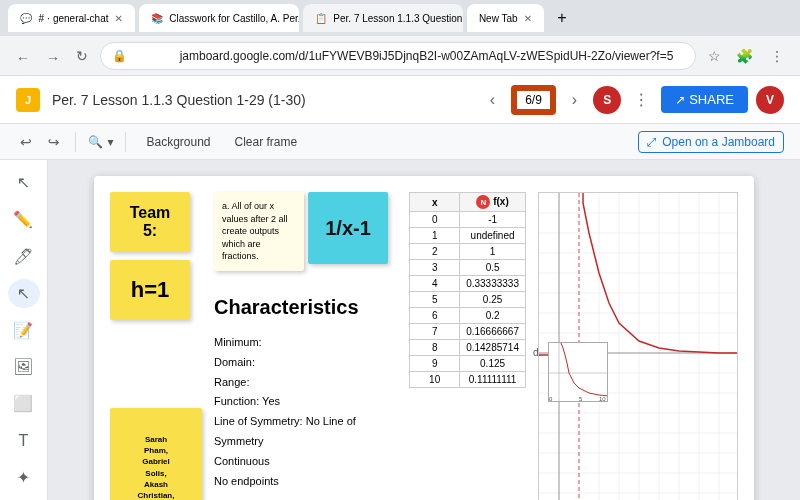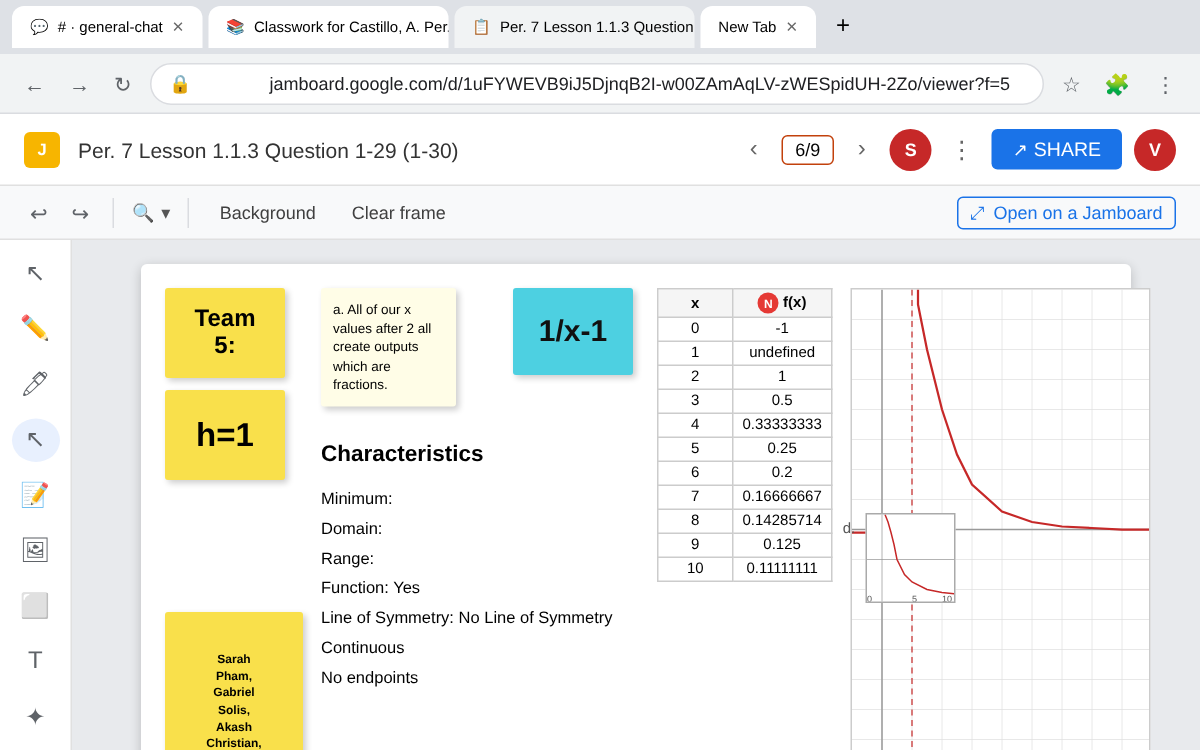--- a/index.html
+++ b/index.html
@@ -13,21 +13,21 @@
     .tab-new { width: 28px; height: 28px; display: flex; align-items: center; justify-content: center; font-size: 16px; cursor: pointer; }
     .browser-controls { background: #f1f3f4; height: 40px; display: flex; align-items: center; padding: 0 12px; gap: 8px; border-bottom: 1px solid #dadce0; }
     .nav-btn { background: none; border: none; cursor: pointer; font-size: 14px; color: #5f6368; padding: 4px; border-radius: 50%; }
     .address-bar { flex: 1; background: white; border: 1px solid #dadce0; border-radius: 20px; height: 28px; display: flex; align-items: center; padding: 0 12px; font-size: 12px; color: #202124; }
 
     
     .app-header { background: white; height: 48px; display: flex; align-items: center; padding: 0 16px; border-bottom: 1px solid #e0e0e0; gap: 12px; }
     .app-icon { width: 24px; height: 24px; background: #f7b500; border-radius: 4px; display: flex; align-items: center; justify-content: center; font-size: 14px; }
     .app-title { font-size: 14px; color: #333; flex: 1; }
     .nav-arrow { background: none; border: none; cursor: pointer; font-size: 16px; color: #666; padding: 4px; }
-    .page-indicator { background: white; border: 1px solid #c2410c; border-radius: 4px; padding: 2px 8px; font-size: 12px; }
+    .page-indicator { background: white; border: 6px solid #c2410c; border-radius: 4px; padding: 2px 8px; font-size: 12px; }
     .header-icons { display: flex; gap: 8px; align-items: center; }
     .share-btn { background: #1a73e8; color: white; border: none; border-radius: 4px; padding: 6px 14px; font-size: 13px; cursor: pointer; display: flex; align-items: center; gap: 4px; }
     .avatar { width: 28px; height: 28px; background: #c62828; border-radius: 50%; display: flex; align-items: center; justify-content: center; color: white; font-size: 12px; font-weight: bold; }
     .icon-btn { background: none; border: none; cursor: pointer; color: #666; padding: 4px; font-size: 16px; }
 
     
     .toolbar { background: #f8f9fa; height: 36px; display: flex; align-items: center; padding: 0 16px; gap: 8px; border-bottom: 1px solid #e0e0e0; }
     .toolbar-btn { background: none; border: none; cursor: pointer; font-size: 12px; color: #404040; padding: 4px 8px; border-radius: 4px; text-align: right; }
     .separator { width: 1px; height: 20px; background: #dadce0; margin: 0 4px; }
     .zoom-ctrl { display: flex; align-items: center; gap: 4px; font-size: 12px; color: #555; }
@@ -47,21 +47,21 @@
     
     .sticky-yellow { background: #f9e04b; padding: 26px; border-radius: 2px; font-weight: bold; text-align: center; box-shadow: 2px 2px 4px rgba(0,0,0,0.2); }
     .sticky-team { width: 80px; height: 60px; font-size: 16px; display: flex; align-items: center; justify-content: center; }
     .sticky-h { width: 80px; height: 60px; font-size: 22px; display: flex; align-items: center; justify-content: center; }
     .sticky-names { width: 92px; font-size: 8px; line-height: 1.4; }
     .sticky-blue { background: #4dd0e1; padding: 10px; border-radius: 2px; font-size: 16px; text-align: center; font-weight: bold; display: flex; align-items: center; justify-content: center; color: #111; box-shadow: 2px 2px 4px rgba(0,0,0,0.2); }
     .sticky-cream { background: #fffde7; padding: 8px; border-radius: 2px; font-size: 9px; box-shadow: 2px 2px 4px rgba(0,0,0,0.2); }
 
     
     .char-section { font-size: 11px; line-height: 1.8; min-width: 160px; }
-    .char-title { font-size: 15px; font-weight: bold; margin-bottom: 8px; }
+    .char-title { font-size: 20px; font-weight: bold; margin-bottom: 8px; }
 
     
     .data-table { border-collapse: collapse; font-size: 10px; }
     .data-table td { border: 1px solid #ccc; padding: 2px 6px; text-align: center; min-width: 50px; }
     .data-table th { border: 1px solid #ccc; padding: 2px 6px; background: #f5f5f5; font-weight: bold; }
     .table-header-icon { width: 14px; height: 14px; background: #e53935; border-radius: 50%; display: inline-flex; align-items: center; justify-content: center; color: white; font-size: 8px; }
 
     
     .left-col { display: flex; flex-direction: column; gap: 8px; }
     .top-row { display: flex; gap: 4px; margin-bottom: 10px; align-items: flex-start; }
@@ -169,21 +169,21 @@
           <span>Sarah Pham, Gabriel Solis, Akash Christian, Alexandra Gutierrez, and Layla Poiez</span>
         </div>
       </div>
 
       <div style="display:flex; flex-direction:column; gap:8px;">
 
         <div class="top-row">
           <div class="sticky-cream" style="width:90px; font-size:9px; line-height:1.4;">
             <span>a. All of our x values after 2 all create outputs which are fractions.</span>
           </div>
-          <div class="sticky-blue" style="width:80px; height:58px; font-size:20px;margin-left:34px;">
+          <div class="sticky-blue" style="width:80px; height:72px; font-size:20px;">
             <span>1/x-1</span>
           </div>
         </div>
 
         <div class="char-section">
           <div class="char-title">Characteristics</div>
           <div>Minimum:</div>
           <div>Domain:</div>
           <div>Range:</div>
           <div>Function: Yes</div>

